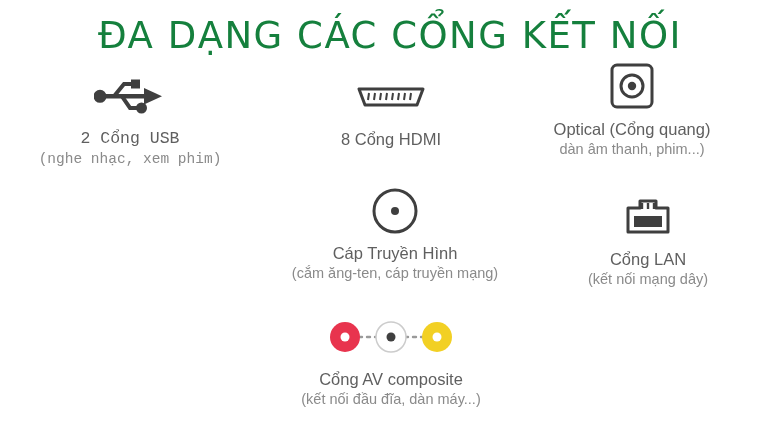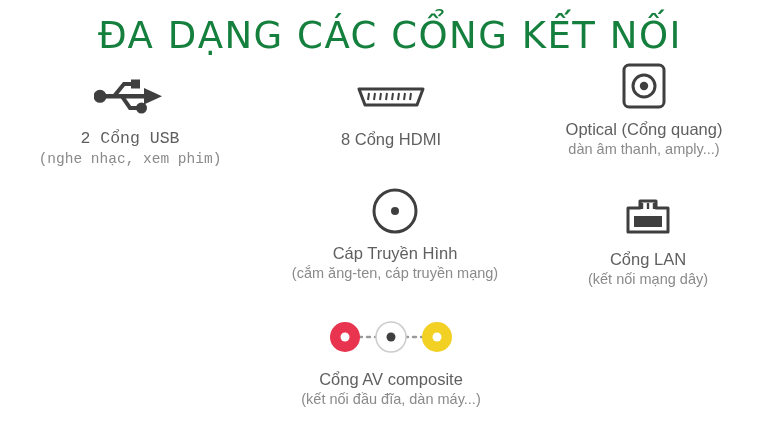--- a/index.html
+++ b/index.html
@@ -54,21 +54,21 @@
   .sub {
     font-size: 14.5px;
     color: #8a8a8a;
     line-height: 1.35;
     white-space: nowrap;
   }
 
   
   #cell-usb      { left: 0px;   top: 72px;  width: 260px; font-family: Liberation Mono, monospace; }
   #cell-hdmi     { left: 262px; top: 72px;  width: 258px; }
-  #cell-optical  { left: 512px; top: 62px;  width: 264px; text-align: center; }
+  #cell-optical  { left: 500px; top: 62px;  width: 264px; text-align: center; }
 
   #cell-wifi     { left: 0px;   top: 192px; width: 260px; }
   #cell-antenna  { left: 266px; top: 186px; width: 258px; }
   #cell-lan      { left: 516px; top: 192px; width: 264px; }
 
   #cell-av       { left: 262px; top: 312px; width: 258px; }
 </style>
 </head>
 <body>
 
@@ -115,21 +115,21 @@
 
   <div class="cell" id="cell-optical">
     <div class="icon-wrap">
       <svg width="54" height="56" viewBox="0 0 54 56" xmlns="http://www.w3.org/2000/svg">
         <rect x="7" y="6" width="40" height="42" rx="5" ry="5" fill="none" stroke="#3f3f3f" stroke-width="3"></rect>
         <circle cx="27" cy="27" r="11" fill="none" stroke="#3f3f3f" stroke-width="3"></circle>
         <circle cx="27" cy="27" r="4.2" fill="#3f3f3f"></circle>
       </svg>
     </div>
     <div class="label">Optical (Cổng quang)</div>
-    <div class="sub">dàn âm thanh, amply...)</div>
+    <div class="sub">dàn âm thanh, phim...)</div>
   </div>
 
 
   <div class="cell" id="cell-antenna">
     <div class="icon-wrap">
       <svg width="56" height="56" viewBox="0 0 56 56" xmlns="http://www.w3.org/2000/svg">
         <circle cx="28" cy="28" r="21" fill="none" stroke="#3f3f3f" stroke-width="3"></circle>
         <circle cx="28" cy="28" r="4" fill="#3f3f3f"></circle>
       </svg>
     </div>

